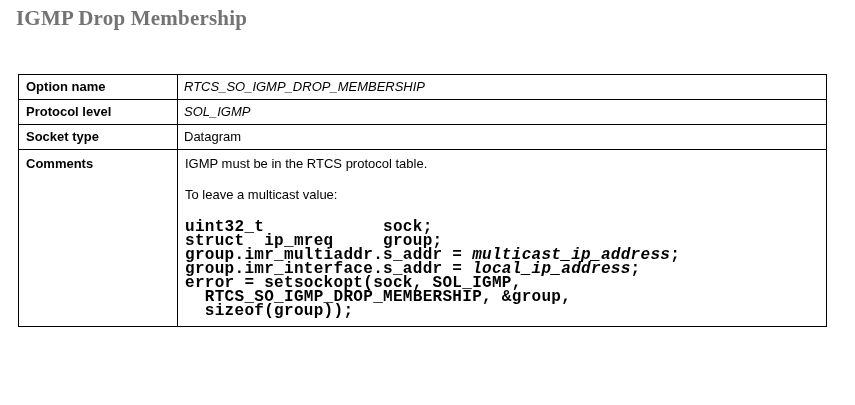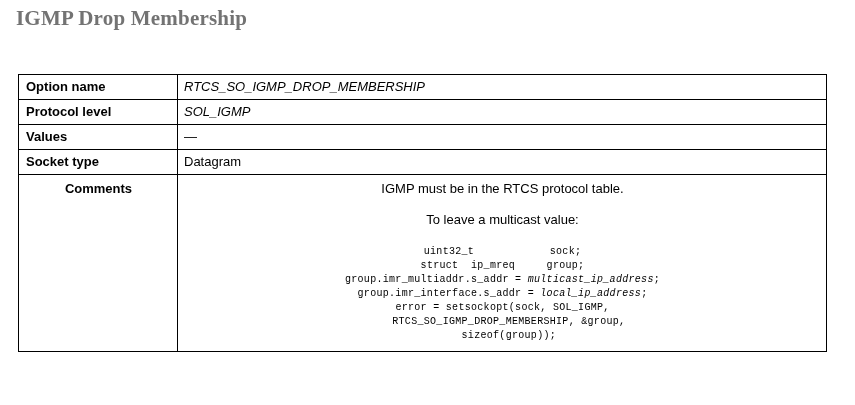--- a/index.html
+++ b/index.html
@@ -42,32 +42,33 @@
     line-height: 16px;
     padding: 2px 6px 2px 7px;
     vertical-align: middle;
     overflow: hidden;
   }
   .option-table col.c1 { width: 159px; }
   tr.data-row { height: 25px; }
   td.label-cell { font-weight: bold; }
   td.value-cell { padding-left: 6px; }
   td.value-cell.italic { font-style: italic; }
-  tr.comments-row { height: 177px; text-align: center; }
+  tr.comments-row { height: 177px; }
   tr.comments-row td { vertical-align: top; }
   tr.comments-row td.label-cell { padding-top: 6px; }
   td.comments-cell p { margin: 0; }
   td.comments-cell .p1 { margin-top: 4px; }
   td.comments-cell .p2 { margin-top: 15px; }
   .code-block {
     margin-top: 17px;
     font-family: "Liberation Mono", monospace;
-    font-size: 10px;
+    font-size: 16px;
     line-height: 14px;
     letter-spacing: 0.3px;
+    font-weight: bold;
   }
   .code-line { white-space: pre; }
   .code-italic { font-style: italic; }
 </style>
 </head>
 <body>
 
 <h1 class="page-title">IGMP Drop Membership</h1>
 
 <table class="option-table">
@@ -76,24 +77,20 @@
       <col class="c2">
     </colgroup>
   <tbody>
     <tr class="data-row">
       <td class="label-cell">Option name</td>
       <td class="value-cell italic">RTCS_SO_IGMP_DROP_MEMBERSHIP</td>
     </tr>
     <tr class="data-row">
       <td class="label-cell">Protocol level</td>
       <td class="value-cell italic">SOL_IGMP</td>
-    </tr>
-    <tr class="data-row">
-      <td class="label-cell">Values</td>
-      <td class="value-cell">—</td>
     </tr>
     <tr class="data-row">
       <td class="label-cell">Socket type</td>
       <td class="value-cell">Datagram</td>
     </tr>
     <tr class="comments-row">
       <td class="label-cell">Comments</td>
       <td class="comments-cell">
         <p class="p1">IGMP must be in the RTCS protocol table.</p>
         <p class="p2">To leave a multicast value:</p>

